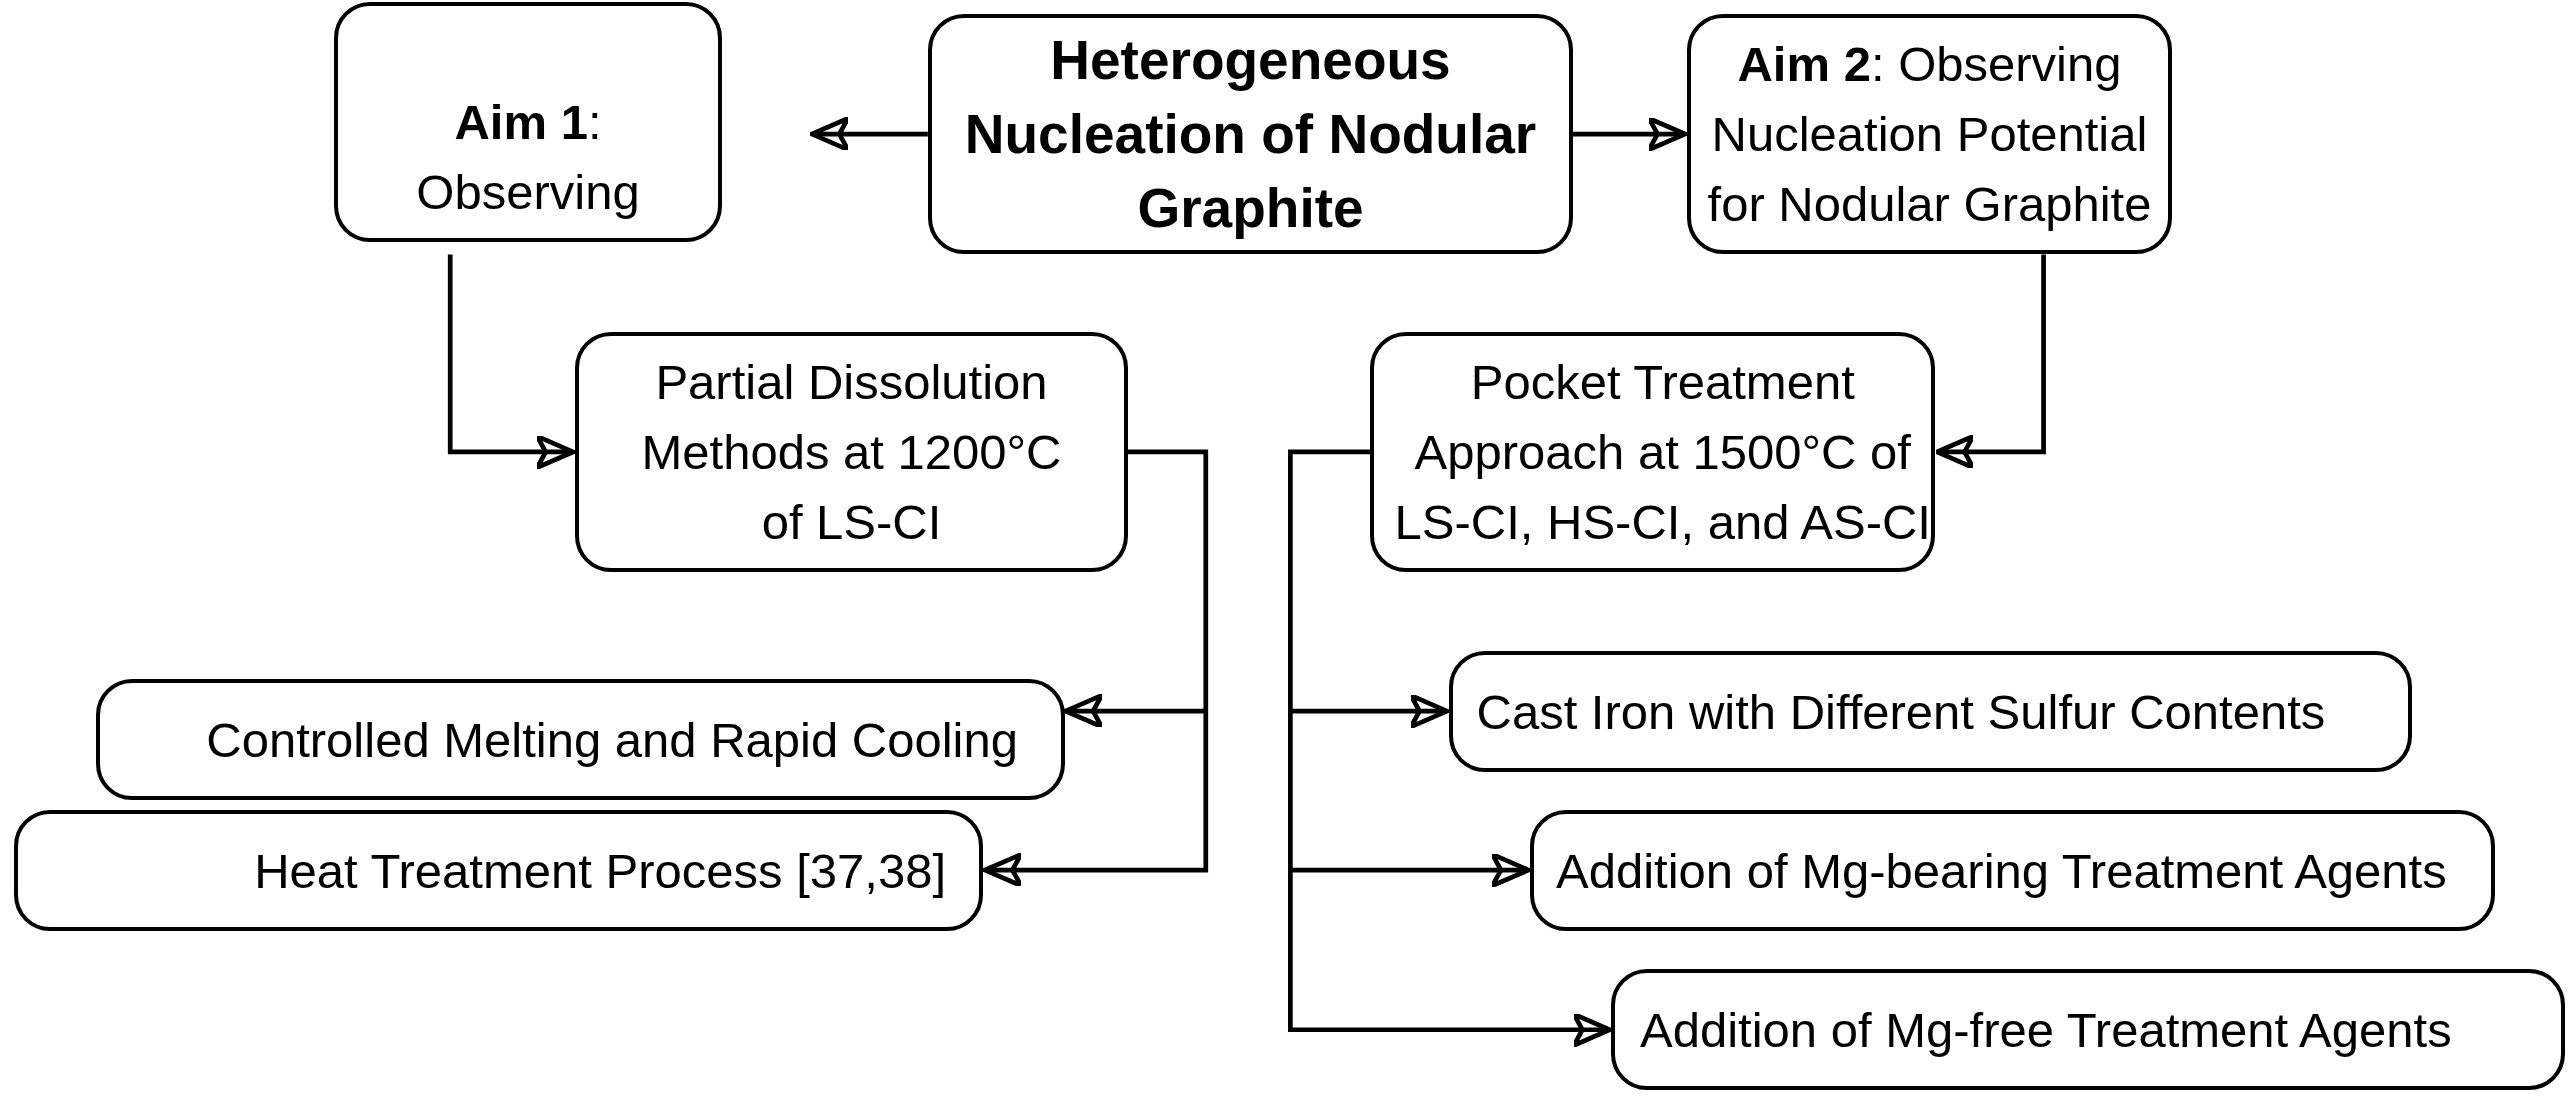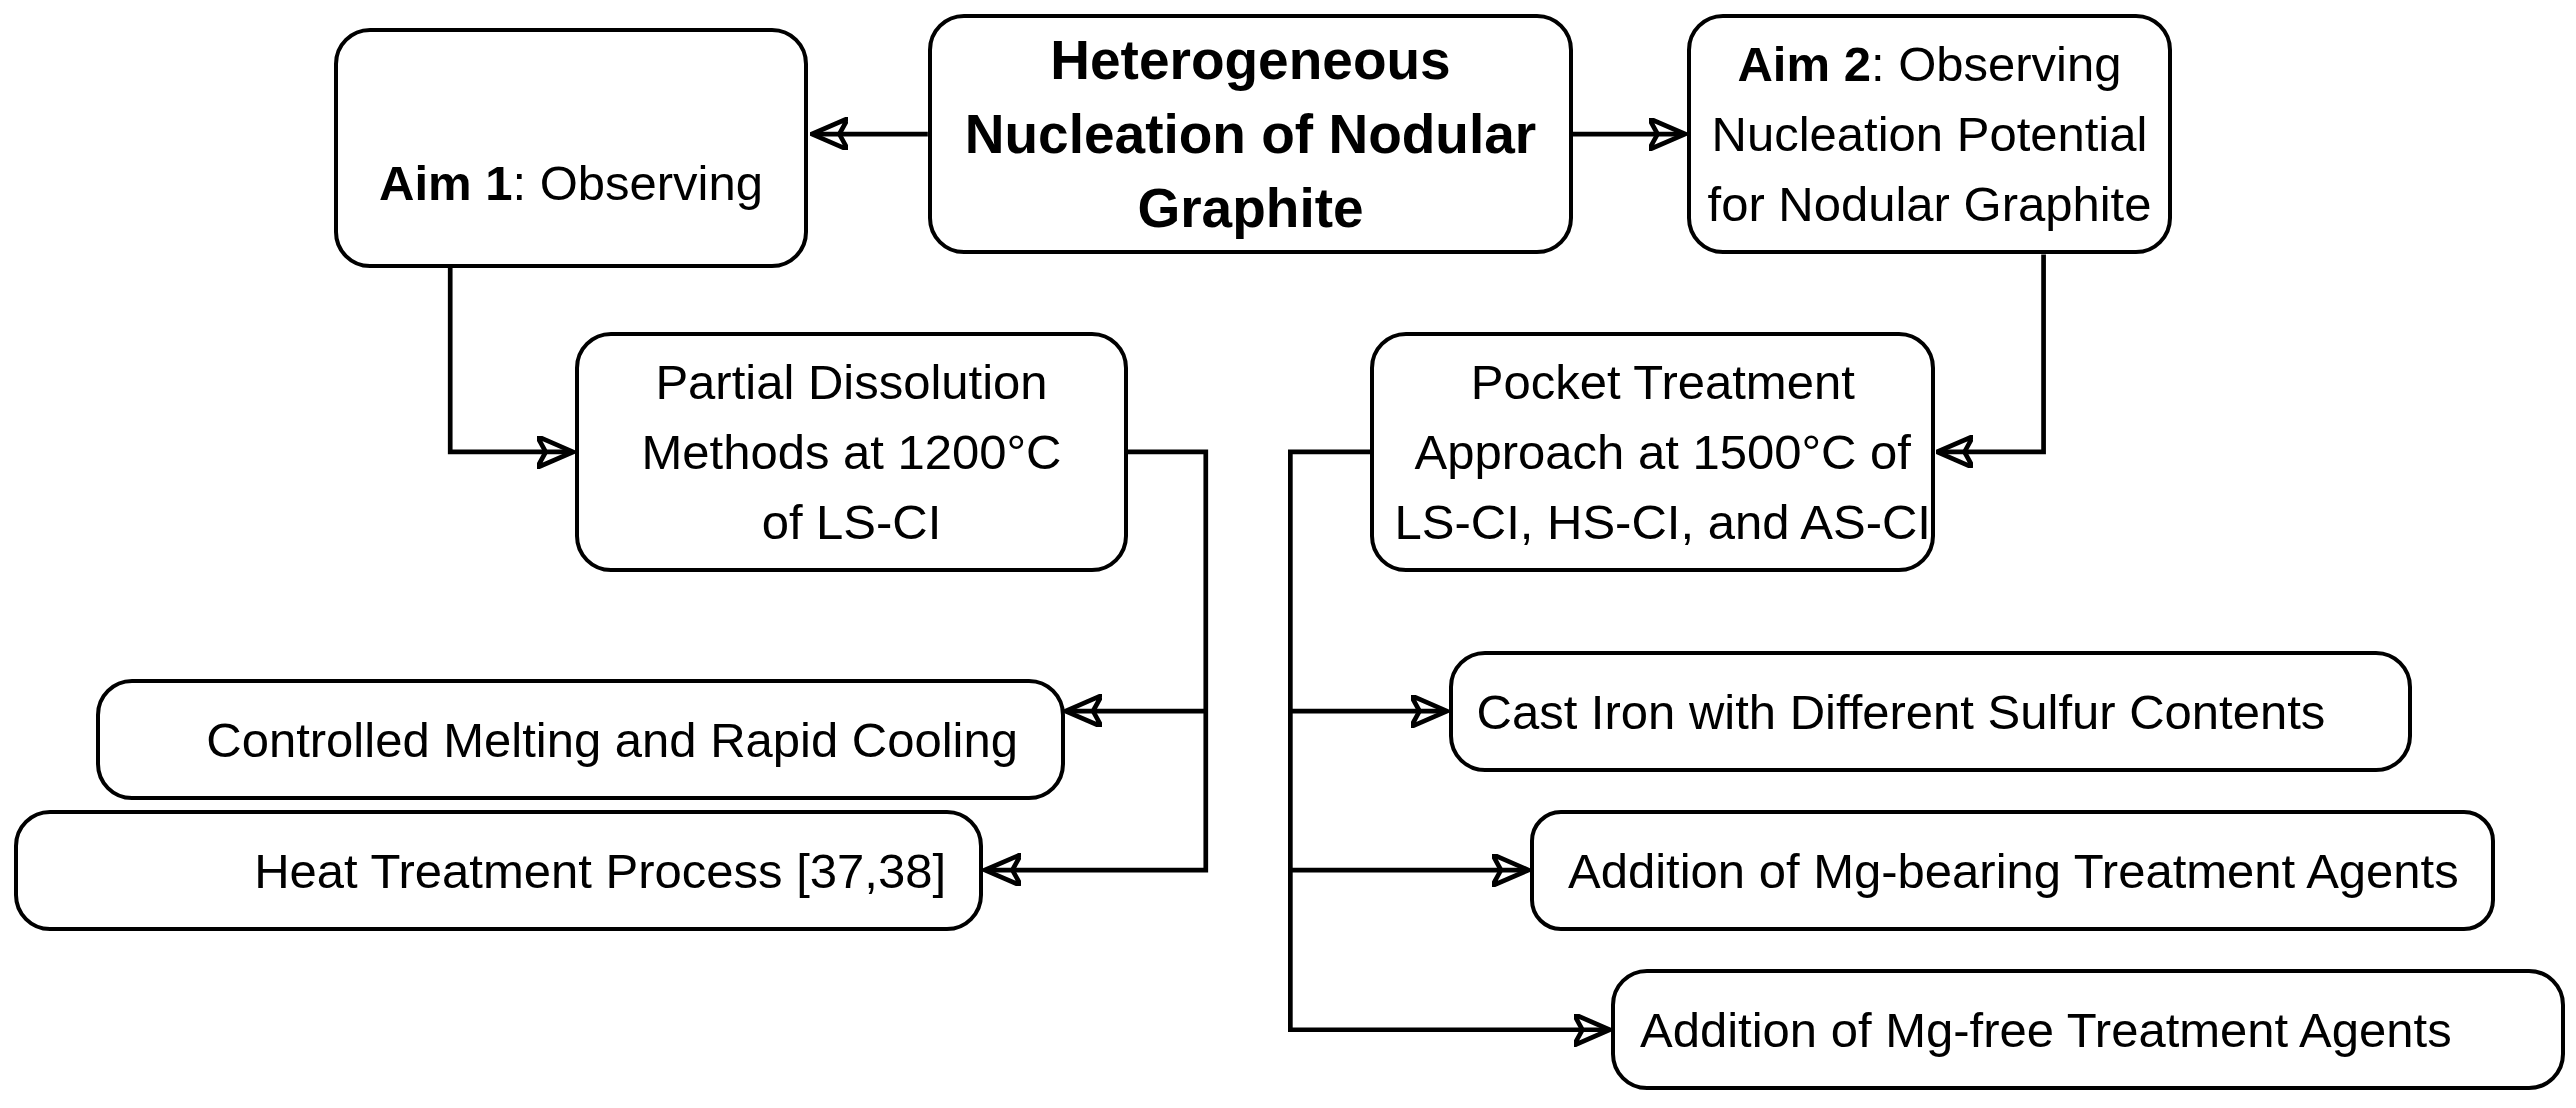--- a/index.html
+++ b/index.html
@@ -40,32 +40,32 @@
     text-align: center;
     color: #000000;
     font-size: 49px;
     line-height: 70px;
   }
   .node .node-text { white-space: pre-line; }
   .node-root {
     left: 928px; top: 14px; width: 645px; height: 240px;
     font-weight: bold; font-size: 55px; line-height: 74px;
   }
-  .node-aim1 { left: 334px;  top: 28px; width: 474px; height: 240px; }
+  .node-aim1 { left: 334px;  top: 2px; width: 388px; height: 240px; }
   .node-aim2 { left: 1687px; top: 14px; width: 485px; height: 240px; }
   .node-partial { left: 575px;  top: 332px; width: 553px; height: 240px; }
   .node-pocket  { left: 1370px; top: 332px; width: 565px; height: 240px; justify-content: flex-end; }
   .node-cmrc { left: 96px; top: 651px; width: 969px; height: 121px;
                justify-content: flex-end; padding-right: 43px; margin-top: 28px; }
   .node-htp  { left: 14px; top: 810px; width: 969px; height: 121px;
                justify-content: flex-end; padding-right: 33px; }
   .node-castiron  { left: 1449px; top: 651px;  width: 963px; height: 121px;
                justify-content: flex-start; padding-left: 23.5px; }
   .node-mgbearing { left: 1530px; top: 810px; width: 965px; height: 121px;
-               justify-content: flex-start; padding-left: 34px; border-radius: 31px; }
+               justify-content: flex-start; padding-left: 22px; }
   .node-mgfree    { left: 1611px; top: 969px; width: 954px; height: 121px;
                justify-content: flex-start; padding-left: 25px; }
   .bold-prefix { font-weight: bold; }
 </style>
 </head>
 <body>
 
 <div id="canvas">
 
   <svg id="edge-layer" viewBox="0 0 3290 1416" xmlns="http://www.w3.org/2000/svg">

